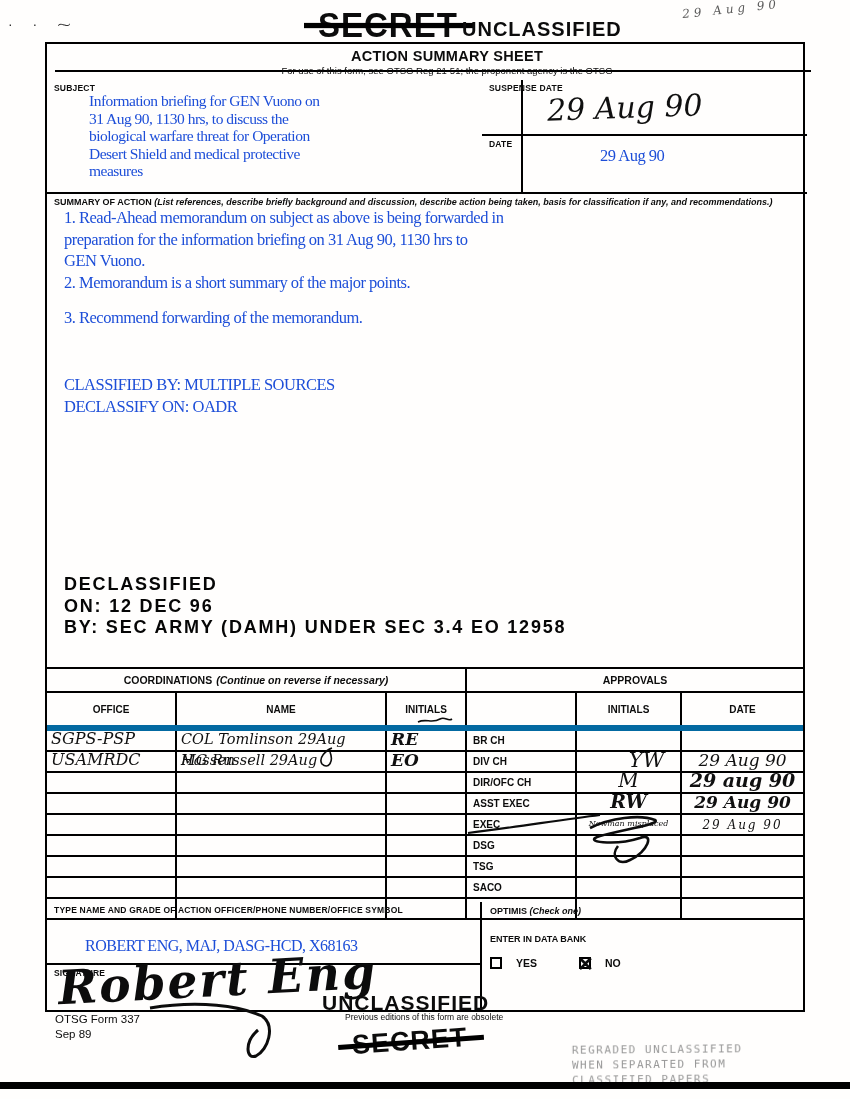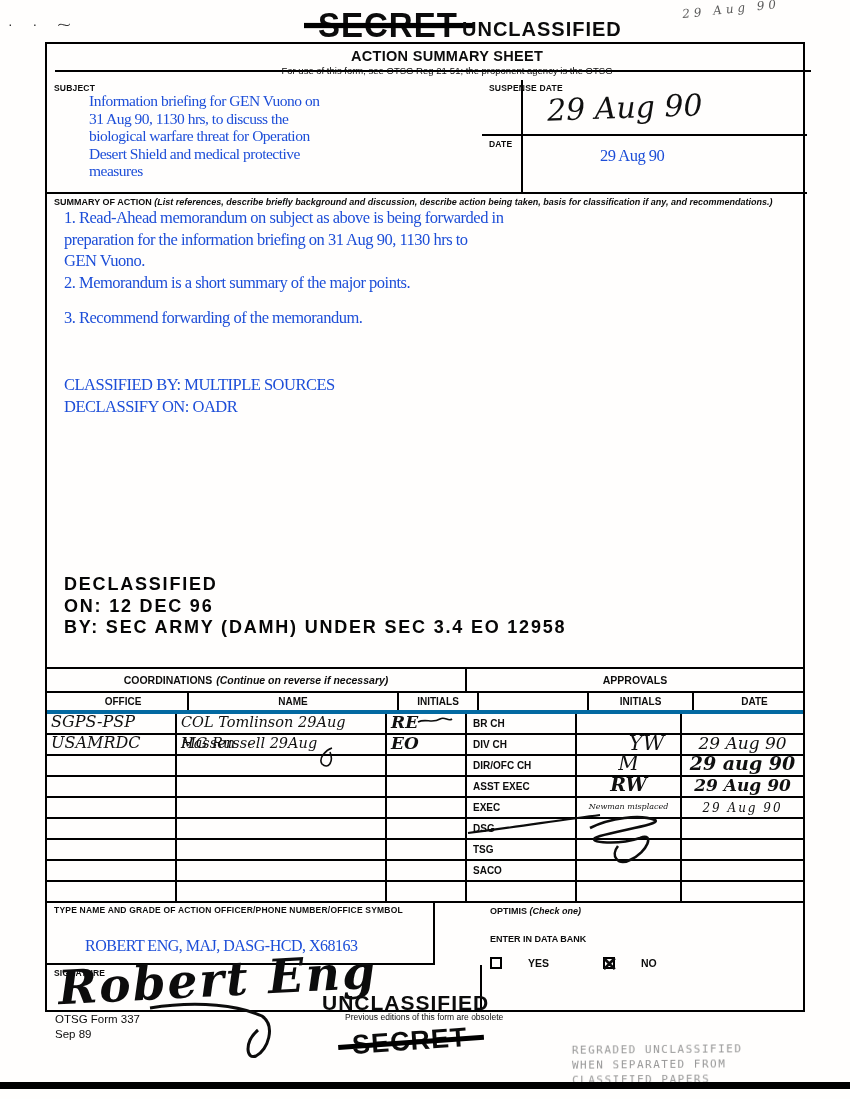--- a/index.html
+++ b/index.html
@@ -43,22 +43,22 @@
   .summary-items .item:nth-child(3){margin-top:14px;}
   .classified-block{position:absolute;left:17px;top:330px;}
   .declass-stamp{position:absolute;left:17px;top:530px;font-weight:bold;font-size:18px;
                  line-height:21.5px;letter-spacing:1.8px;white-space:pre-line;color:#060606;}
   
   .coord-table{position:absolute;left:0;top:623px;width:756px;border-top:2px solid #000;box-sizing:border-box;}
   .thead1{display:grid;grid-template-columns:420px 336px;height:24px;border-bottom:2px solid #000;box-sizing:border-box;}
   .thead1 div{display:flex;align-items:center;justify-content:center;font-size:10.5px;font-weight:bold;box-sizing:border-box;}
   .thead1 .left{border-right:2px solid #000;}
   .thead1 i{font-weight:bold;margin-left:4px;}
-  .thead2{display:grid;grid-template-columns:130px 210px 80px 110px 105px 121px;height:21px;
-          border-bottom:4px solid #0369a1;box-sizing:border-box;padding-left:12px;}
+  .thead2{display:grid;grid-template-columns:130px 210px 80px 110px 105px 121px;height:38px;
+          border-bottom:6px solid #0369a1;box-sizing:border-box;}
   .thead2 div{display:flex;align-items:center;justify-content:center;font-size:10px;font-weight:bold;
               border-right:2px solid #000;box-sizing:border-box;}
   .thead2 div:last-child{border-right:none;}
   .trow{display:grid;grid-template-columns:130px 210px 80px 110px 105px 121px;height:21px;
         border-bottom:2px solid #000;box-sizing:border-box;}
   .trow>div{border-right:2px solid #000;box-sizing:border-box;position:relative;overflow:visible;}
   .trow>div:last-child{border-right:none;}
   .c-role{font-size:10px;font-weight:bold;padding:4px 0 0 6px;font-family:"Liberation Sans",sans-serif;}
   .c-office .hand,.c-name .hand,.c-init .hand{position:absolute;left:4px;top:-2px;font-size:16px;white-space:nowrap;}
   .c-name .hand{font-size:14.5px;top:0;}
@@ -68,29 +68,29 @@
   .row-1 .c-rinit .hand{font-size:21px;top:-4px;margin-left:36px;}
   .row-2 .c-rinit .hand{font-size:20px;top:-5px;}
   .row-2 .c-rdate .hand{font-size:19px;font-weight:bold;top:-4px;}
   .row-3 .c-rinit .hand{font-size:19px;font-weight:bold;top:-4px;}
   .row-3 .c-rdate .hand{font-size:17px;font-weight:bold;}
   .row-4 .c-rinit .hand{font-size:8px;top:4px;}
   .row-4 .c-rdate .hand{font-size:12px;top:3px;letter-spacing:2px;}
   .struck-role{text-decoration:none;position:relative;display:inline-block;}
   .name-extra{position:absolute;left:120px;top:8px;font-size:10px;}
   
-  .typename-cell{position:absolute;left:0;top:858px;width:388px;height:63px;border-right:2px solid #000;
+  .typename-cell{position:absolute;left:0;top:858px;width:435px;height:63px;border-right:2px solid #000;
                  border-bottom:2px solid #000;box-sizing:border-box;}
   .typename-value{position:absolute;left:38px;top:33px;font-size:16px;}
   .signature-cell{position:absolute;left:0;top:921px;width:435px;height:45px;border-right:2px solid #000;box-sizing:border-box;}
   .optimis-cell{position:absolute;left:435px;top:858px;width:325px;height:88px;box-sizing:border-box;}
   .optimis-lbl{position:absolute;left:8px;top:4px;font-size:9px;font-weight:bold;}
   .optimis-lbl i{font-weight:bold;}
   .enterbank-lbl{position:absolute;left:8px;top:32px;font-size:9px;font-weight:bold;}
-  .checkrow{position:absolute;left:8px;top:55px;display:flex;align-items:center;gap:26px;}
+  .checkrow{position:absolute;left:8px;top:55px;display:flex;align-items:center;gap:14px;}
   .cbox{width:12px;height:12px;border:2px solid #000;display:inline-block;position:relative;box-sizing:border-box;}
   .cbox.checked::after{content:"✕";position:absolute;left:-4px;top:-7px;font-size:20px;font-weight:bold;}
   .cbox-lbl{font-size:10.5px;font-weight:bold;margin-right:28px;}
   
   .signature-script{position:absolute;left:58px;top:952px;font-family:"DejaVu Serif",serif;
                     font-style:italic;font-weight:bold;font-size:47px;transform:rotate(-3deg);
                     letter-spacing:2px;z-index:5;}
   .ink-svg{position:absolute;left:0;top:0;width:850px;height:1099px;pointer-events:none;z-index:4;}
   
   .unclass-bottom{position:absolute;left:322px;top:991px;font-weight:bold;font-size:21px;letter-spacing:1px;z-index:6;background:transparent;}

